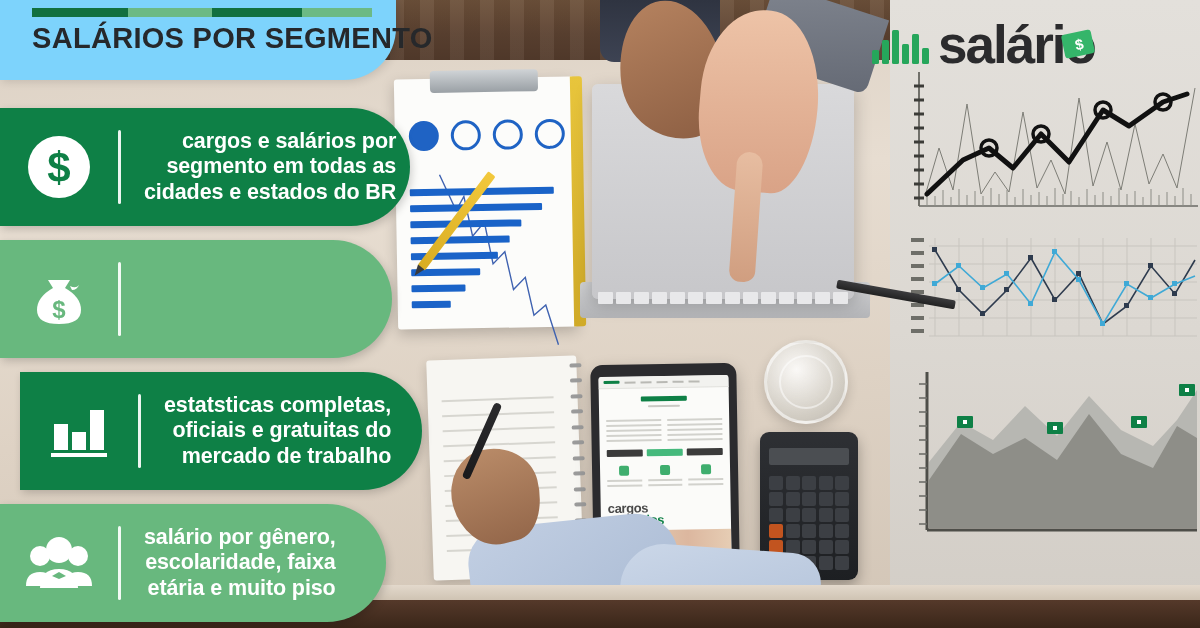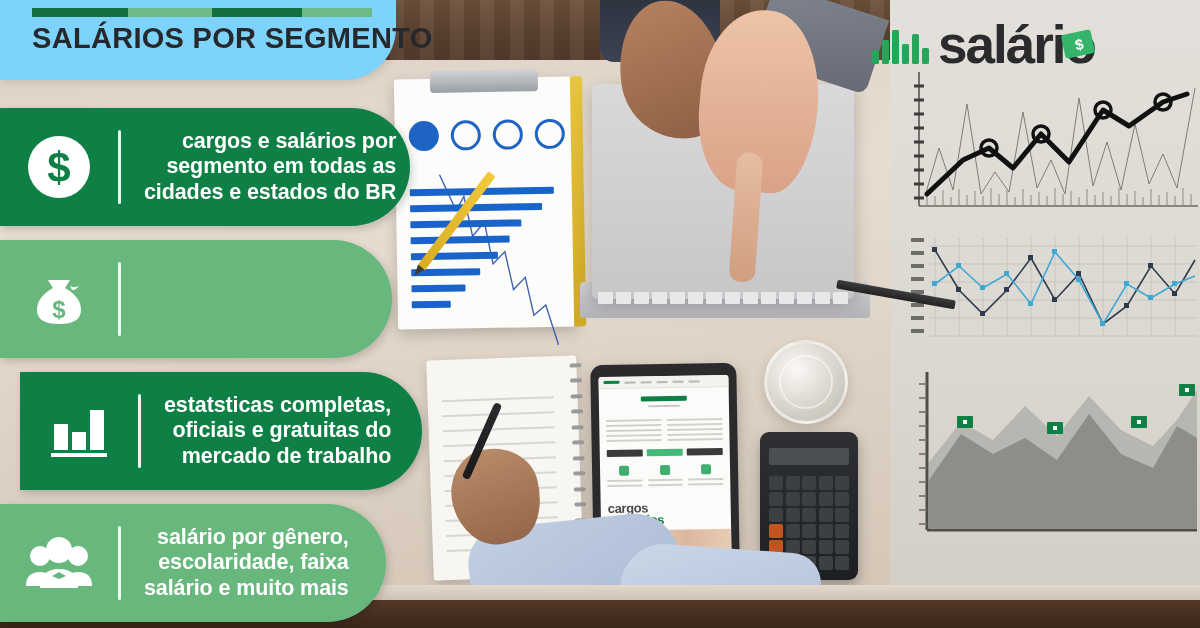--- a/index.html
+++ b/index.html
@@ -615,21 +615,21 @@
         <circle cx="54" cy="26" r="10" fill="#fff"></circle>
         <path d="M40 56 q0 -14 14 -14 q14 0 14 14 z" fill="#fff"></path>
         <circle cx="35" cy="20" r="13" fill="#fff"></circle>
         <path d="M16 58 q0 -19 19 -19 q19 0 19 19 z" fill="#fff"></path>
         <path d="M35 42 l-7 4 l7 3 l7 -3 z" fill="#68b87e"></path>
       </svg>
     </div>
     <div class="divider"></div>
     <div class="txt">salário por gênero,
 escolaridade, faixa
-salário e muito mais</div>
+etária e muito piso</div>
   </div>
 
   <div class="logo">
     <div class="logo-bars">
         <i style="height: 14px; background: rgb(38, 166, 91);"></i>
         <i style="height: 24px; background: rgb(38, 166, 91);"></i>
         <i style="height: 34px; background: rgb(38, 166, 91);"></i>
         <i style="height: 20px; background: rgb(38, 166, 91);"></i>
         <i style="height: 30px; background: rgb(38, 166, 91);"></i>
         <i style="height: 16px; background: rgb(38, 166, 91);"></i>

